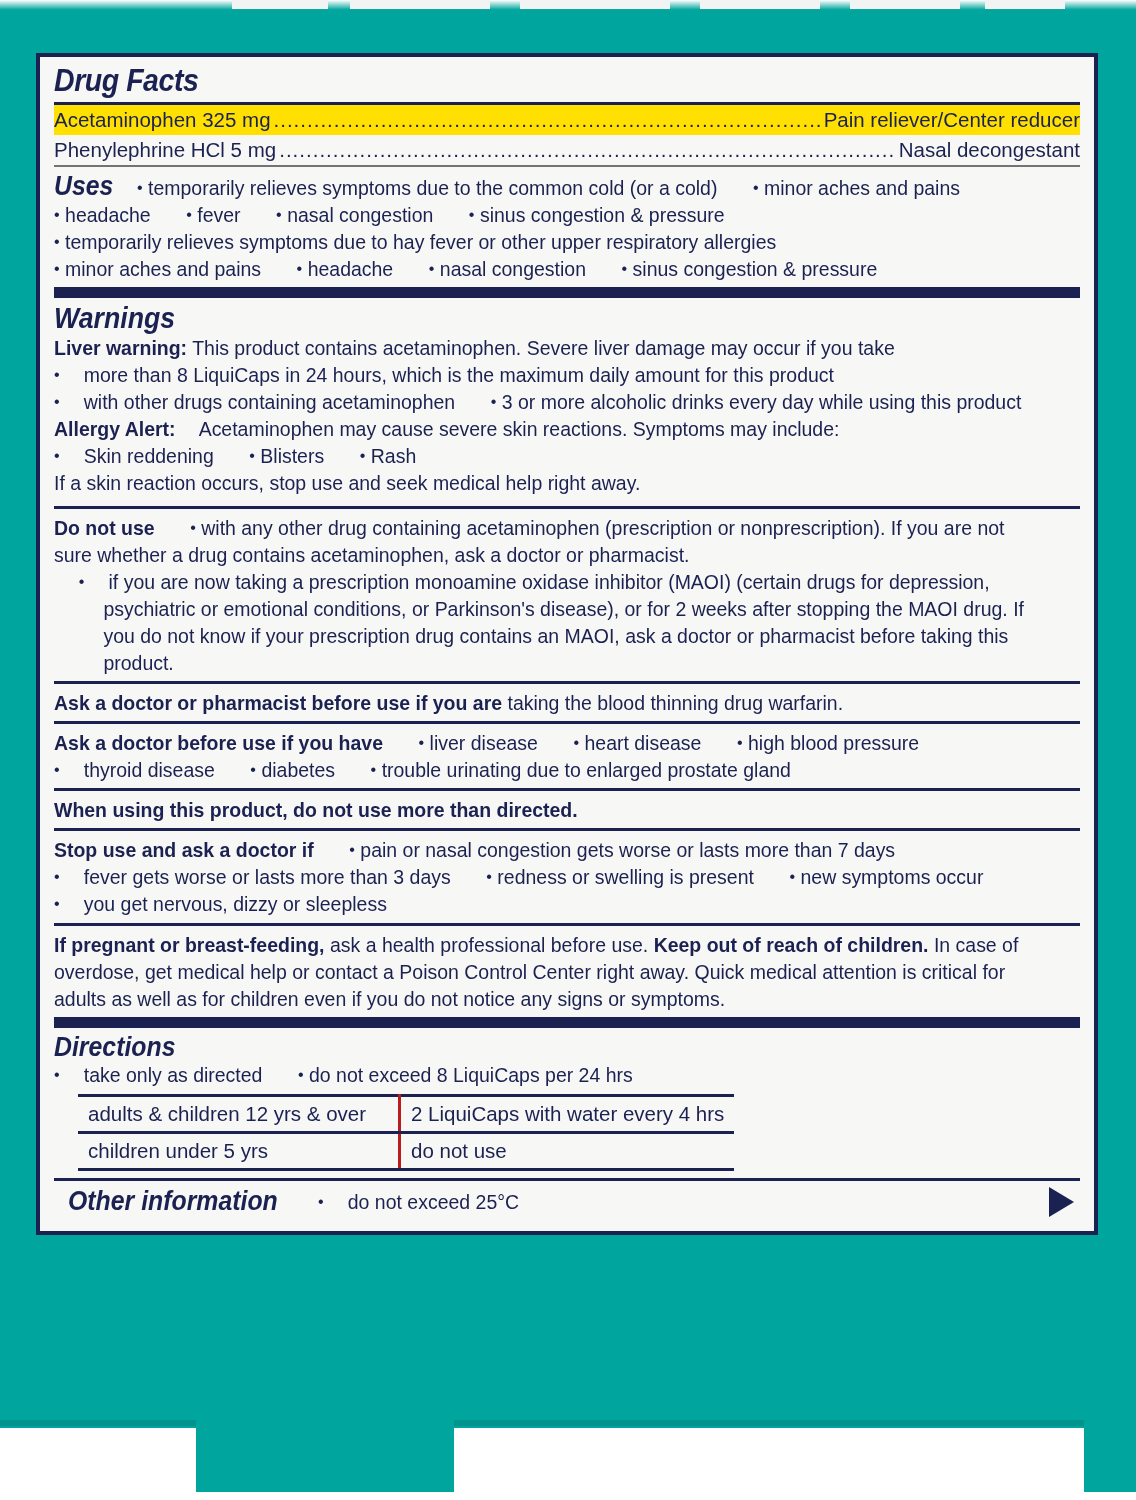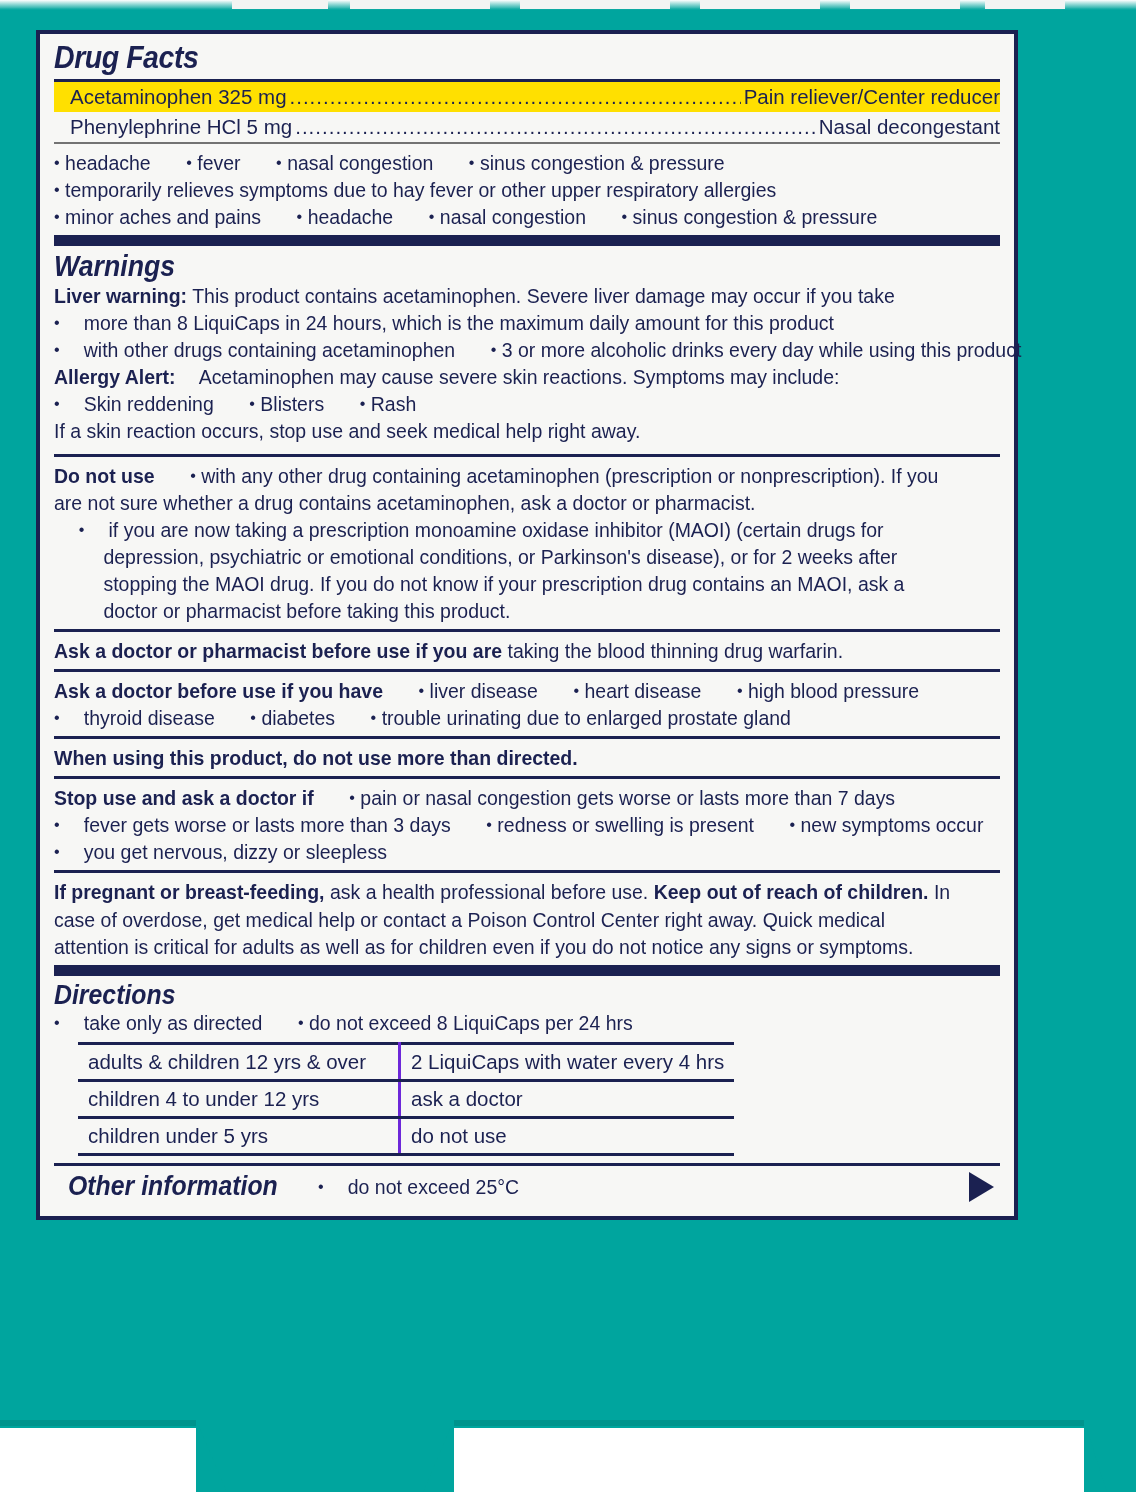--- a/index.html
+++ b/index.html
@@ -61,22 +61,22 @@
     position: absolute;
     left: 0; top: 1420px;
     width: 1136px; height: 6px;
     background: rgba(0,0,0,0.10);
   }
 
   
   .panel {
     position: absolute;
     left: 36px;
-    top: 30px;
-    width: 982px;
+    top: 53px;
+    width: 1062px;
     background: #f7f7f5;
     border: 4px solid #1b2151;
     box-sizing: border-box;
     padding: 0;
   }
   .inner {
     padding: 0 14px 8px 14px;
   }
 
   
@@ -132,21 +132,21 @@
     font-style: italic;
     color: #1b2151;
     transform: scaleX(0.92);
     transform-origin: right center;
   }
   .ing-row {
     display: flex;
     align-items: baseline;
     font-size: 20.5px;
     color: #1b2151;
-    padding: 3px 0 3px 16px;
+    padding: 3px 0 3px 0;
     white-space: nowrap;
   }
   .ing-row.hl { background: #ffe000; }
   .ing-name { flex: 0 0 auto; }
   .ing-dots {
     flex: 1 1 auto;
     overflow: hidden;
     white-space: nowrap;
     margin: 0 3px;
     letter-spacing: 1px;
@@ -175,21 +175,21 @@
     color: #1b2151;
   }
   .dir-table td {
     border-bottom: 3px solid #1b2151;
     padding: 5px 10px 5px 10px;
     vertical-align: middle;
     white-space: nowrap;
   }
   .dir-table tr:first-child td { border-top: 3px solid #1b2151; }
   .dir-table td.c1 {
-    border-right: 3px solid #6d28d9;
+    border-right: 3px solid #b91c1c;
     width: 300px;
   }
 
   
   .other-row {
     display: flex;
     align-items: center;
     padding: 6px 0 8px 0;
     position: relative;
     margin-left: 14px;
@@ -238,20 +238,30 @@
         <span class="ing-purpose">Pain reliever/Center reducer</span>
       </div>
 
       <div class="ing-row rule-thin">
         <span class="ing-name">Phenylephrine HCl 5 mg</span>
         <span class="ing-dots">......................................................................................................................................................................................................................</span>
         <span class="ing-purpose">Nasal decongestant</span>
       </div>
 
       <div class="sect rule-thick">
+        <div class="uses-first">
+          <span class="hdr-mid">Uses</span>
+          <span class="body-txt bl">
+            <span class="bullet">•</span>
+            <span>temporarily relieves symptoms due to the common cold (or a cold)</span>
+            <span class="gap-m"></span>
+            <span class="bullet">•</span>
+            <span>minor aches and pains</span>
+          </span>
+        </div>
         <div class="body-txt bl">
           <span class="bullet">•</span>
           <span>headache</span>
           <span class="gap-m"></span>
           <span class="bullet">•</span>
           <span>fever</span>
           <span class="gap-m"></span>
           <span class="bullet">•</span>
           <span>nasal congestion</span>
           <span class="gap-m"></span>
@@ -413,24 +423,20 @@
           <span>do not exceed 8 LiquiCaps per 24 hrs</span>
         </div>
 
         <table class="dir-table">
           <tbody>
             <tr>
               <td class="c1">adults &amp; children 12 yrs &amp; over</td>
               <td class="c2">2 LiquiCaps with water every 4 hrs</td>
             </tr>
             <tr>
-              <td class="c1">children 4 to under 12 yrs</td>
-              <td class="c2">ask a doctor</td>
-            </tr>
-            <tr>
               <td class="c1">children under 5 yrs</td>
               <td class="c2">do not use</td>
             </tr>
           </tbody>
         </table>
       </div>
 
       <div class="other-row">
         <span class="hdr-mid">Other information</span>
         <span class="body-txt bl">

